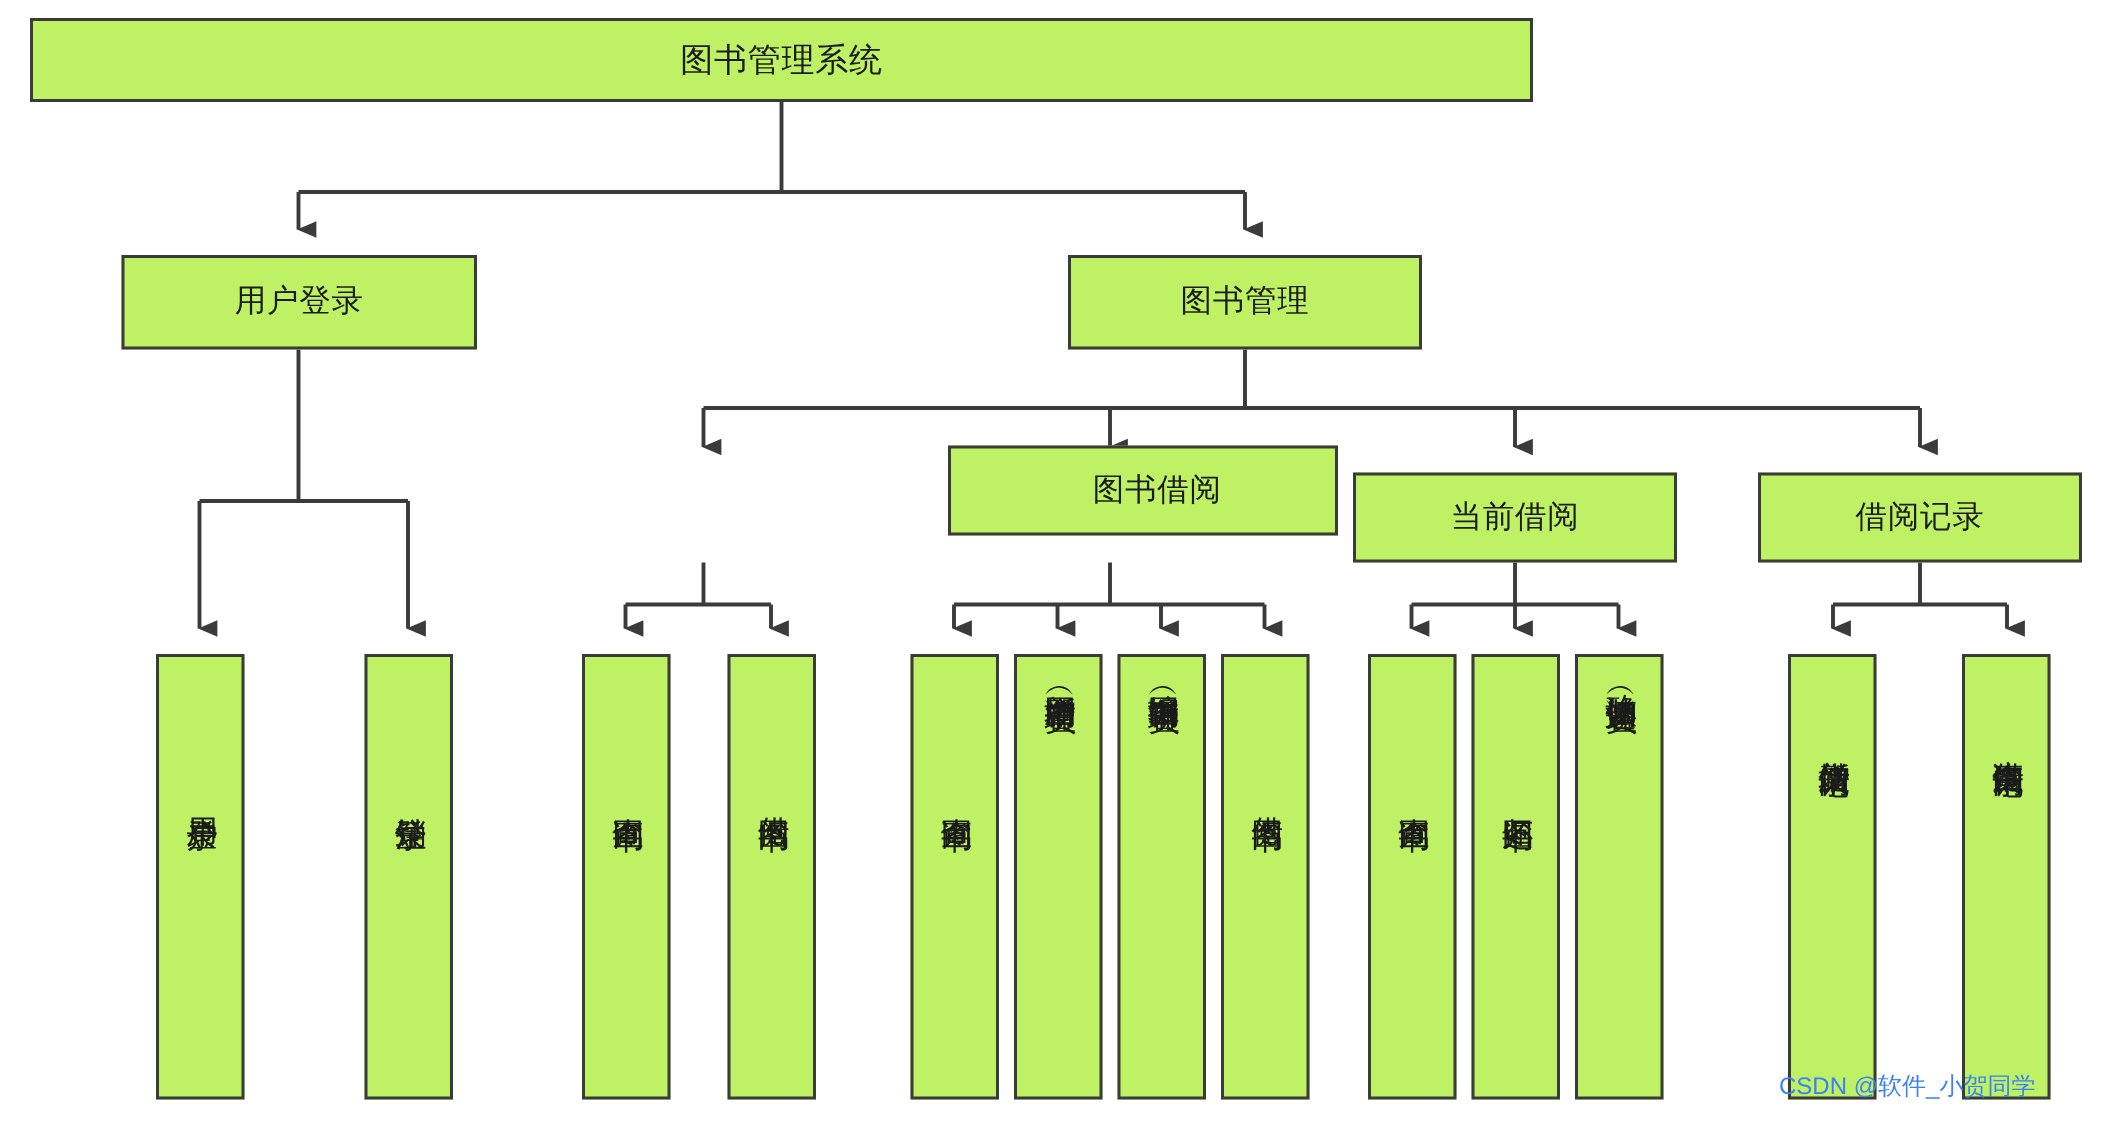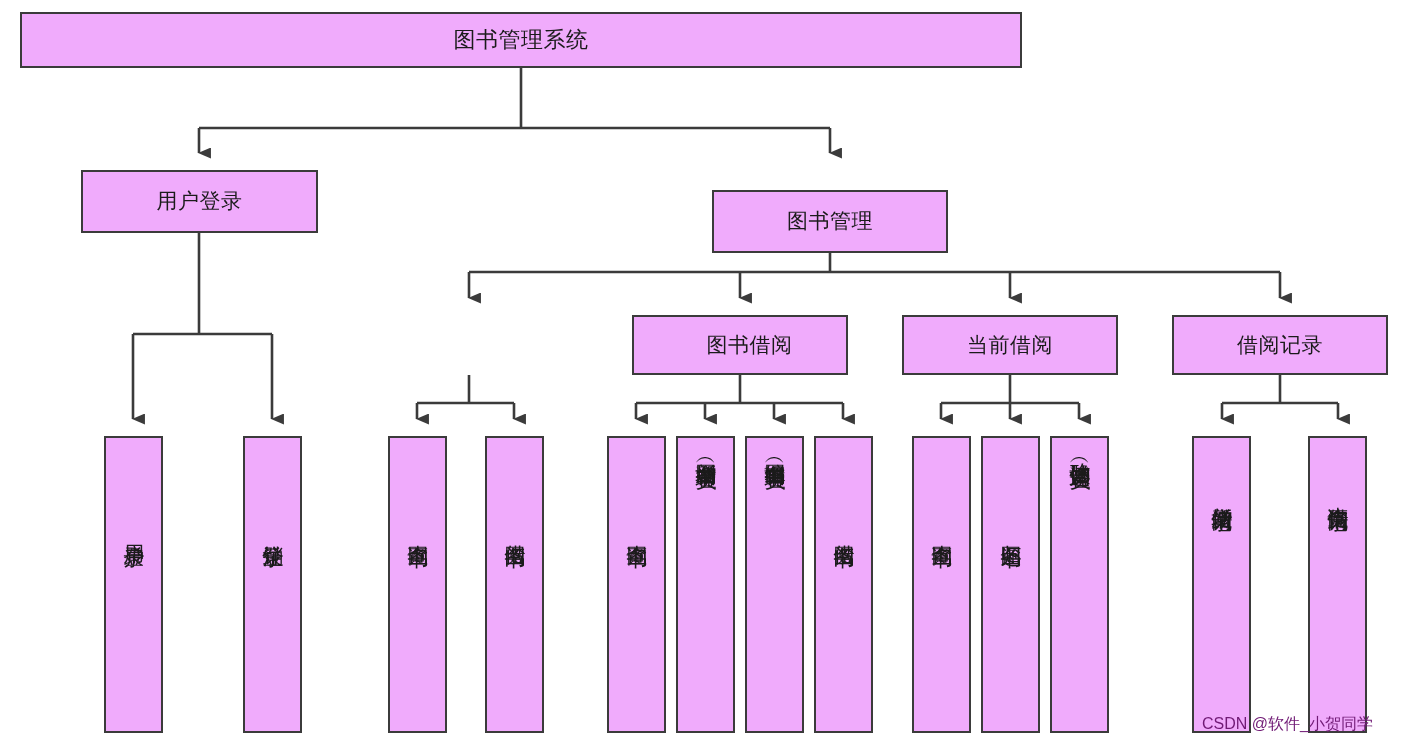--- a/index.html
+++ b/index.html
@@ -19,21 +19,21 @@
     position: absolute;
     left: 0;
     top: 0;
     width: 1405px;
     height: 747px;
     pointer-events: none;
   }
   .node {
     position: absolute;
     box-sizing: border-box;
-    background: #f0abfc;
+    background: #bef264;
     border: 2.5px solid #3b3b3b;
     display: flex;
     align-items: center;
     justify-content: center;
     z-index: 2;
   }
   .node .label {
     color: #1b1b1b;
     letter-spacing: 0.5px;
     white-space: nowrap;
@@ -59,25 +59,24 @@
     white-space: normal;
     line-height: 1.18;
     letter-spacing: 1px;
     max-height: 280px;
   }
   #watermark {
     position: absolute;
     left: 1186px;
     top: 714px;
     font-size: 16px;
-    color: #701a75;
+    color: #3b82f6;
     white-space: nowrap;
     z-index: 3;
     font-family: "Liberation Sans", "DejaVu Sans", sans-serif;
-    margin-left: 16px;
   }
 </style>
 </head>
 <body>
 
 <div id="canvas">
 
   <svg id="wires" viewBox="0 0 1405 747" xmlns="http://www.w3.org/2000/svg">
     <defs>
       <marker id="arrow" viewBox="0 0 12 14" refX="6" refY="13" markerWidth="11" markerHeight="13" orient="auto-start-reverse" markerUnits="userSpaceOnUse">
@@ -128,25 +127,25 @@
     </g>
   </svg>
 
   <div class="node h root" style="left:20px; top:12px; width:1002px; height:56px;">
     <span class="label">图书管理系统</span>
   </div>
 
   <div class="node h" style="left:81px; top:170px; width:237px; height:63px;">
     <span class="label">用户登录</span>
   </div>
-  <div class="node h" style="left:712px; top:170px; width:236px; height:63px;margin-top:20px;">
+  <div class="node h" style="left:712px; top:170px; width:236px; height:63px;">
     <span class="label">图书管理</span>
   </div>
 
-  <div class="node h" style="left:632px; top:315px; width:216px; height:60px;padding-left:19px;">
+  <div class="node h" style="left:632px; top:297px; width:260px; height:60px;padding-left:19px;">
     <span class="label">图书借阅</span>
   </div>
   <div class="node h" style="left:902px; top:315px; width:216px; height:60px;justify-content:center;">
     <span class="label">当前借阅</span>
   </div>
   <div class="node h" style="left:1172px; top:315px; width:216px; height:60px;text-align:right;">
     <span class="label">借阅记录</span>
   </div>
 
   <div class="node v" style="left:104px; top:436px; width:59px; height:297px; padding-top:90px;">

